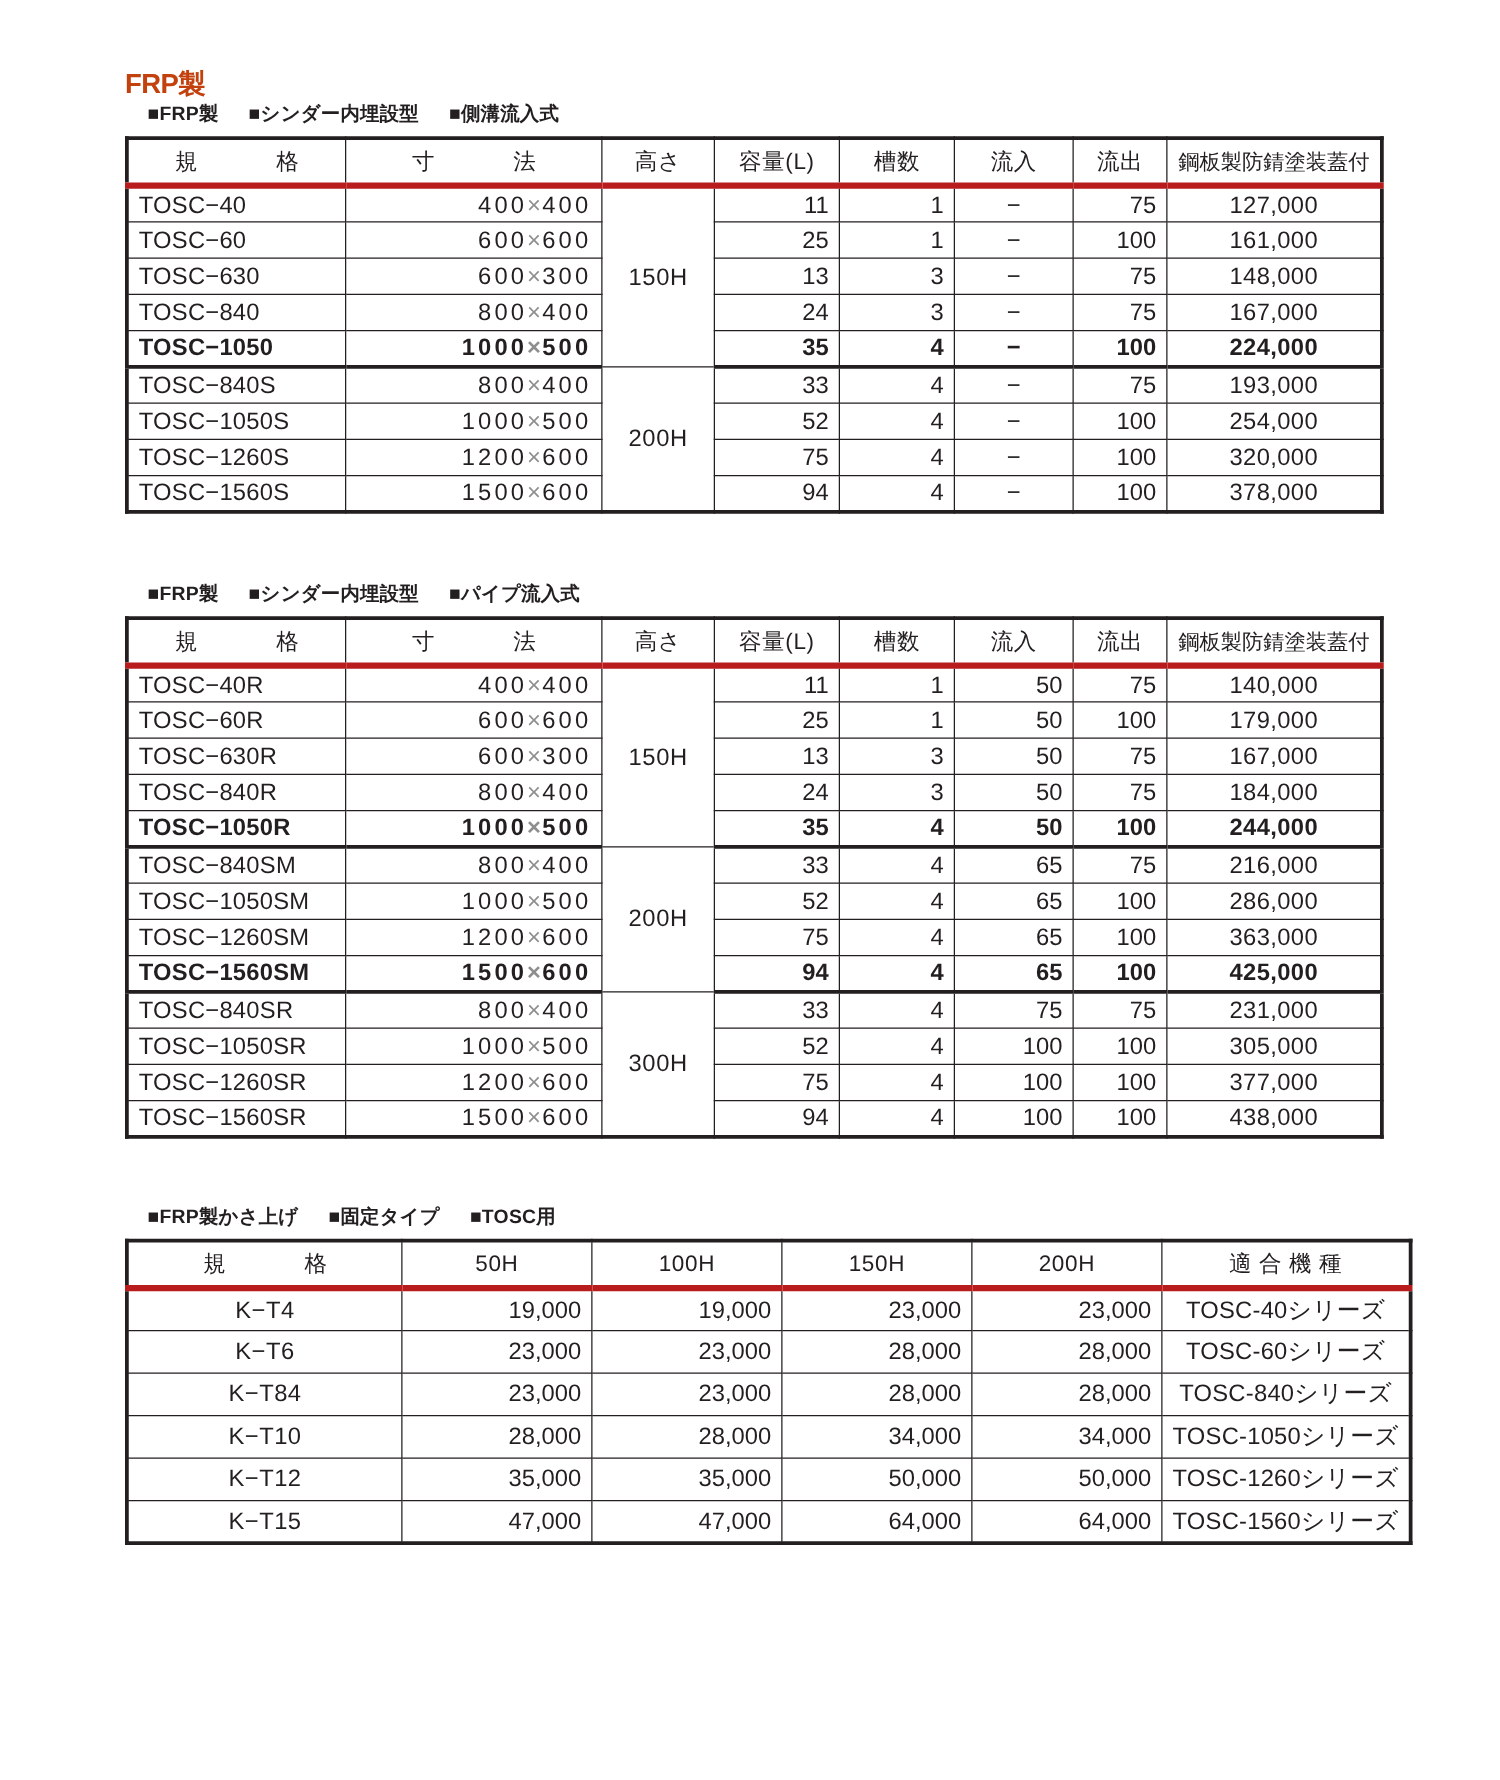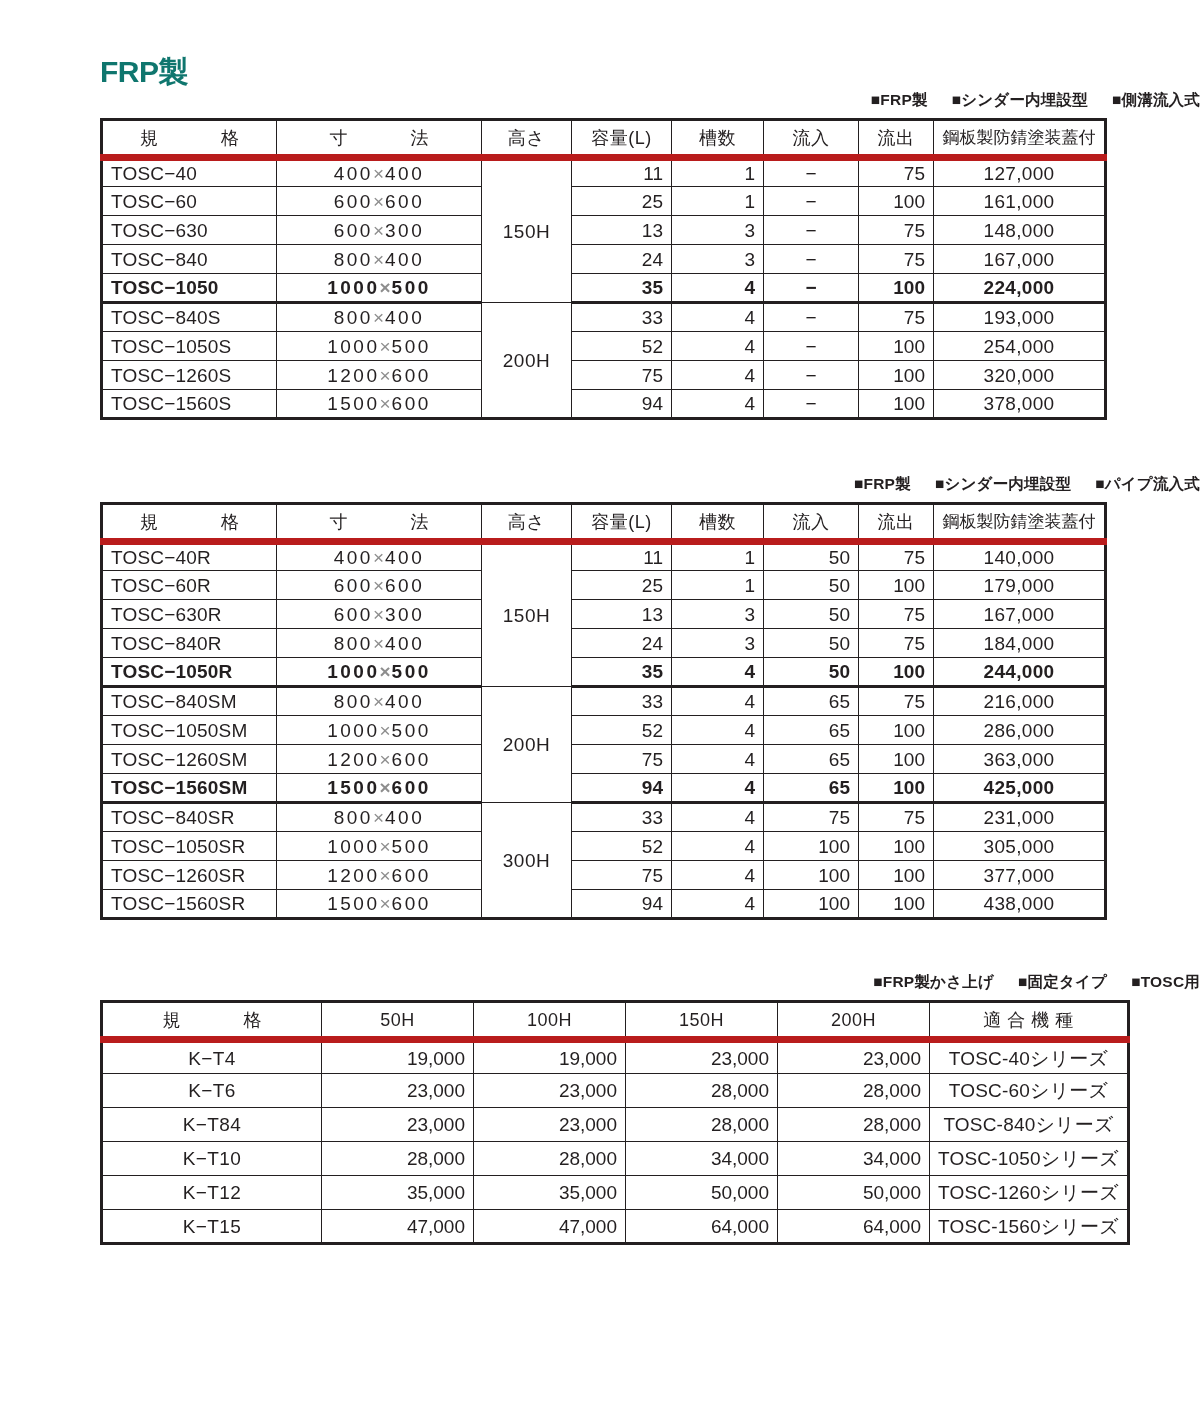--- a/index.html
+++ b/index.html
@@ -16,43 +16,42 @@
     position: relative;
     overflow: hidden;
   }
   .page {
     padding: 55px 0 0 0;
   }
 
   
   .h-main {
     margin: 0 0 2px 100px;
-    font-size: 30px;
+    font-size: 22px;
     font-weight: bold;
     letter-spacing: -0.5px;
     line-height: 1.1;
-    color: #0f766e;
+    color: #c2410c;
   }
   .h-sec {
     margin: 0 0 3px 96px;
     font-size: 25px;
     font-weight: bold;
     letter-spacing: -0.5px;
     line-height: 1.15;
     color: #231f20;
   }
   .h-tags {
     margin: 0 0 7px 118px;
     font-size: 15.5px;
     font-weight: bold;
     letter-spacing: 0.2px;
     color: #231f20;
     display: flex;
     gap: 0;
-    justify-content: flex-end;
   }
   .h-tags span.tag { display: inline-block; }
   .h-tags span.tag + span.tag { margin-left: 24px; }
 
   
   table.spec {
     border-collapse: collapse;
     margin-left: 100px;
     table-layout: fixed;
     background: #fff;
@@ -71,29 +70,29 @@
   table.spec thead th {
     height: 38px;
     font-size: 18px;
     text-align: center;
     letter-spacing: 0.5px;
   }
   table.spec thead th.wide-sp { letter-spacing: 9px; text-indent: 9px; }
   table.spec thead th.tight { letter-spacing: 0px; font-size: 17px; padding: 0 2px; }
 
   td.model { text-align: left; font-size: 19px; letter-spacing: 0.2px; padding-left: 10px; }
-  td.dim   { text-align: center; font-size: 19px; letter-spacing: 2.5px; margin-top: 20px; }
+  td.dim   { text-align: right; font-size: 19px; letter-spacing: 2.5px; margin-top: 20px; }
   td.dim .x { color: #8e8e8e; letter-spacing: 1px; }
   td.hgt   { text-align: center; font-size: 18px; vertical-align: middle; letter-spacing: 0.5px; }
   td.num   { text-align: right;  padding-right: 11px; }
   td.price { text-align: center; font-size: 19px; letter-spacing: 0.3px; }
   td.dash  { text-align: center; color: #5a5a5a; }
 
   tr.group-end td { border-bottom: 3.5px solid #231f20; font-weight: bold; }
-  table.spec thead th { border-bottom: 7px solid #b91c1c; }
+  table.spec thead th { border-bottom: 5px solid #b91c1c; }
   table.spec { border: 3px solid #231f20; }
 
   .gap-a { height: 54px; }
   .gap-b { height: 52px; }
 
   
   table.riser td, table.riser th {
     height: 34px;
     font-size: 19px;
   }

